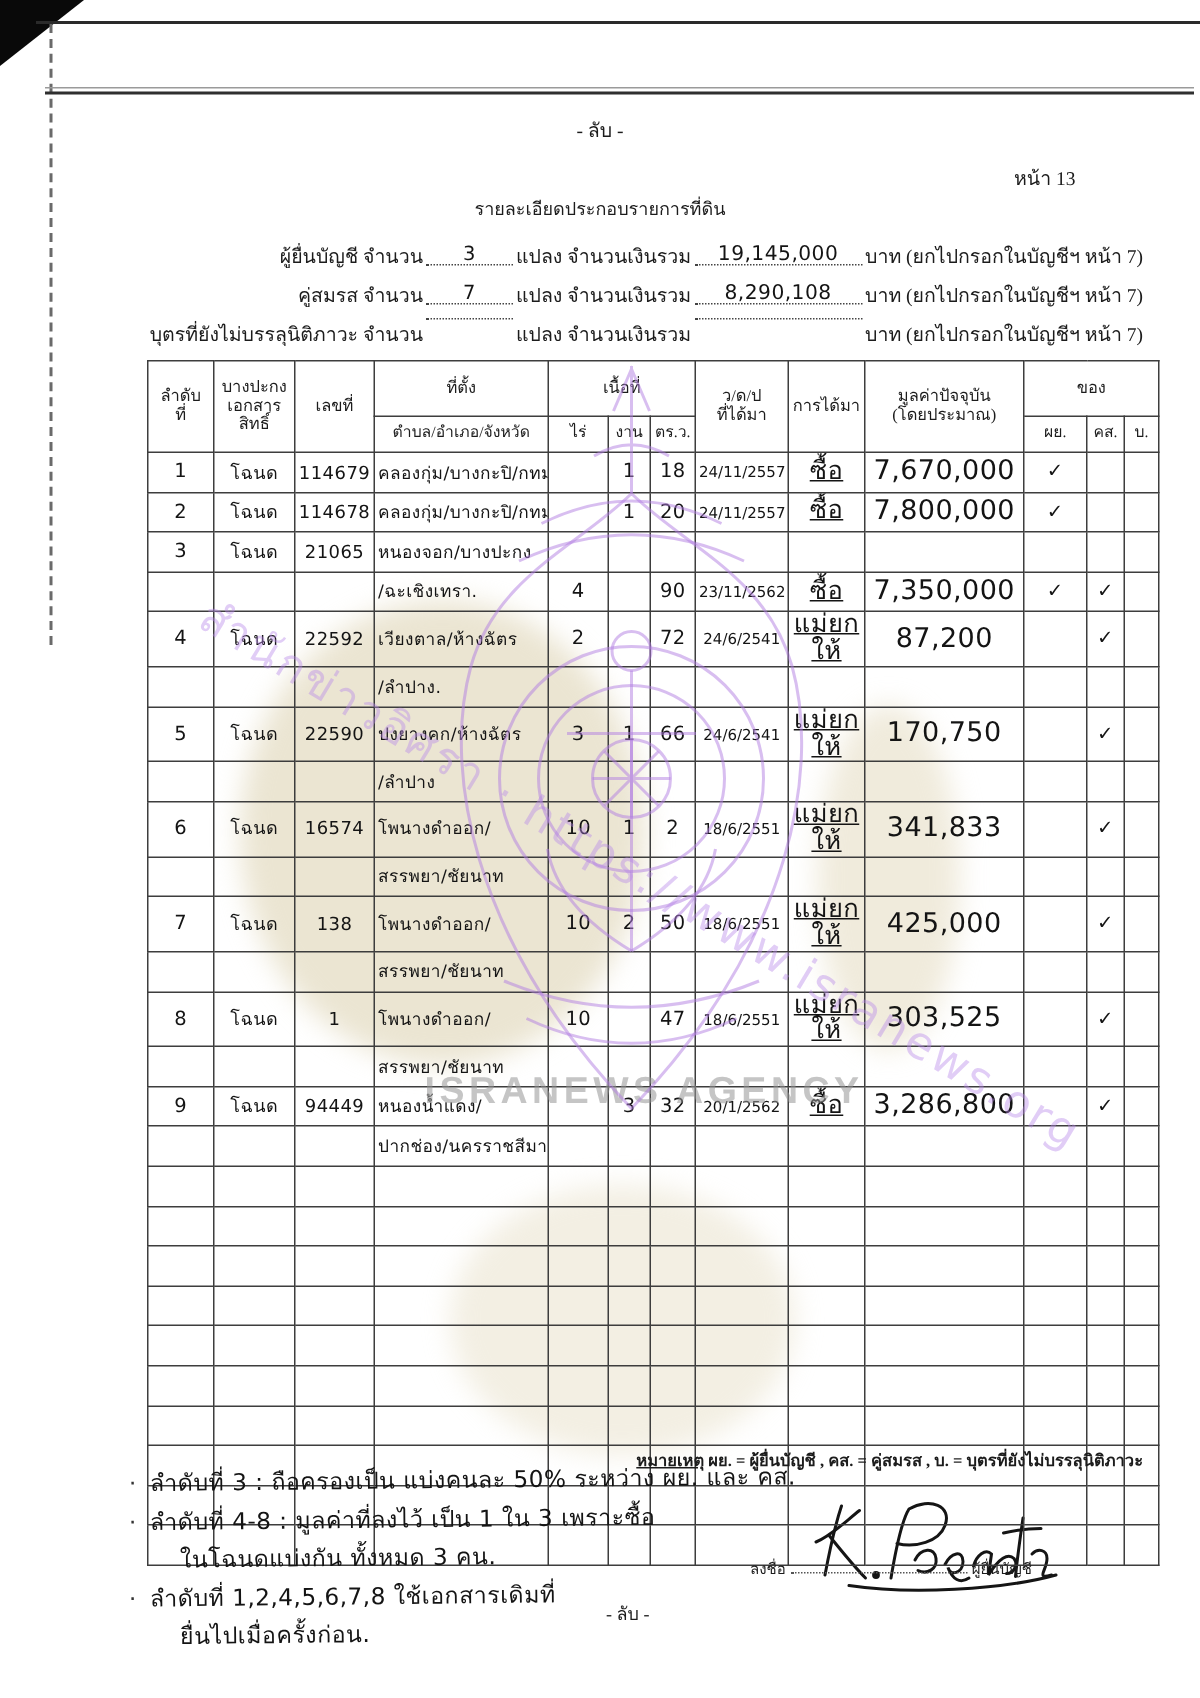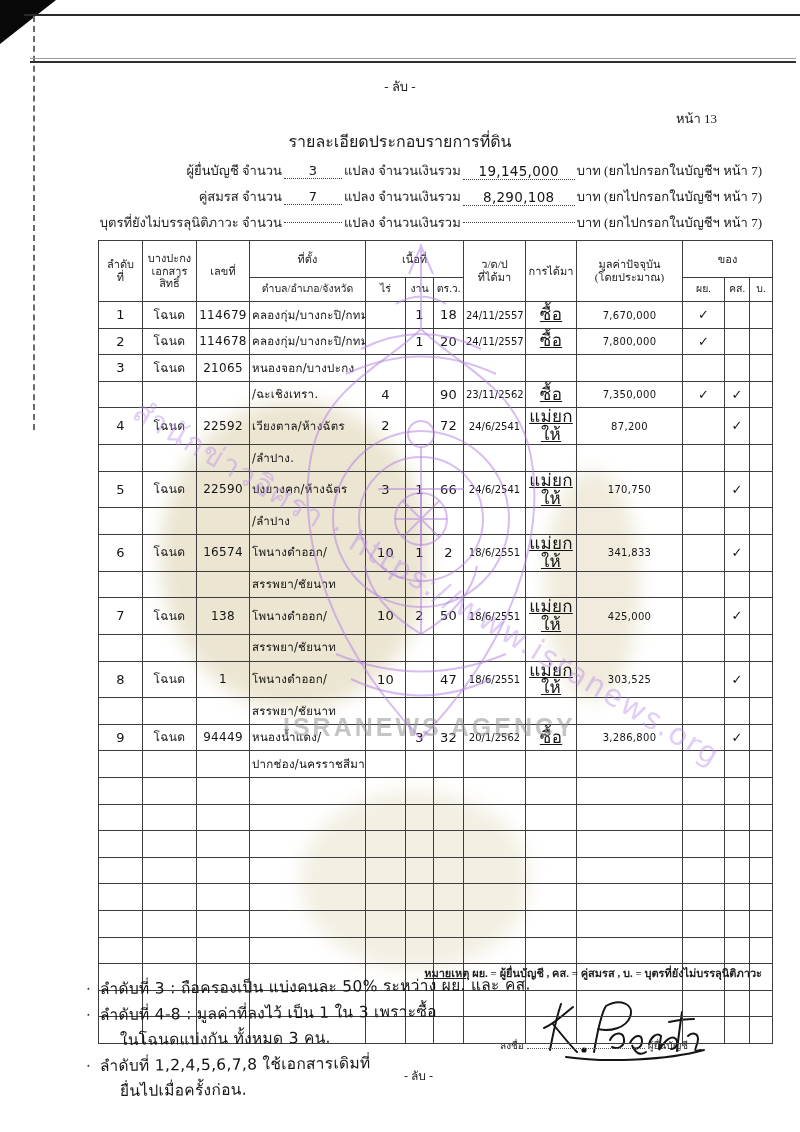--- a/index.html
+++ b/index.html
@@ -8,43 +8,43 @@
   .abs{position:absolute;}
   
   .corner{top:0;left:0;width:0;height:0;border-top:44px solid #090909;border-right:56px solid transparent;}
   .topline{top:14px;left:24px;width:776px;height:2px;background:#2a2a2a;}
   .leftdash{top:16px;left:33px;width:0;height:414px;border-left:2px dashed #6a6a6a;}
   .framegray{top:58px;left:30px;width:766px;height:1px;background:#9a9a9a;}
   .frameblack{top:61px;left:30px;width:766px;height:2px;background:#2f2f2f;}
   
   .secret-top{top:76px;left:0;width:800px;text-align:center;font-size:13px;}
   .pageno{top:108px;left:676px;font-size:13px;}
-  .doc-title{top:129px;left:0;width:800px;text-align:center;font-size:16px;}
-  .sumline{left:0;width:762px;display:flex;justify-content:flex-end;align-items:center;font-size:13px;white-space:nowrap;}
+  .doc-title{top:129px;left:0;width:800px;text-align:center;font-size:12px;}
+  .sumline{left:0;width:762px;display:flex;justify-content:flex-end;align-items:flex-start;font-size:13px;white-space:nowrap;}
   .blank{display:inline-block;border-bottom:1.5px dotted #444;text-align:center;position:relative;margin:0 2px;}
   .blank .hw{position:relative;top:1px;}
   
   .hw{font-family:"DejaVu Sans",sans-serif;color:#141414;letter-spacing:.3px;}
   .hw-num{font-size:13px;}
   .hw-amt{font-size:13.5px;}
   
   .tblwrap{top:240px;left:98px;width:674px;}
   table{border-collapse:collapse;table-layout:fixed;width:674px;background:transparent;}
   th,td{border:1px solid #3d3d3d;padding:0 2px;overflow:hidden;vertical-align:middle;}
   table{border:1.5px solid #1f1f1f;}
   thead th{font-weight:normal;font-size:11px;line-height:1.15;text-align:center;}
   thead tr.h1 th{height:36px;}
   thead tr.h2 th{height:23px;font-size:10.5px;}
   tbody td{height:25.6px;font-size:12px;line-height:1.05;}
   td.al{text-align:left;}
   td.ac{text-align:center;}
   td .loc{font-size:11.5px;white-space:nowrap;}
   td .dt{font-size:10px;letter-spacing:0;}
   td .acq{font-size:17px;text-decoration:underline;}
-  td .val{font-size:10px;}
+  td .val{font-size:18px;}
   td .chk{font-size:13px;font-weight:bold;}
   
   .legend{top:964px;left:0;width:762px;text-align:right;font-size:11px;font-weight:bold;white-space:nowrap;}
   .legend .u{text-decoration:underline;}
   .notes{top:980px;left:86px;width:420px;font-size:15.5px;line-height:1.0;}
   .note-line{margin-bottom:10px;white-space:nowrap;transform:rotate(-0.6deg);}
   .note-ind{margin-left:34px;}
   .bullet{display:inline-block;width:14px;color:#333;}
   .signrow{top:1036px;left:500px;width:290px;font-size:10px;white-space:nowrap;}
   .signline{display:inline-block;width:118px;border-bottom:1.5px dotted #555;height:12px;margin:0 3px;}

